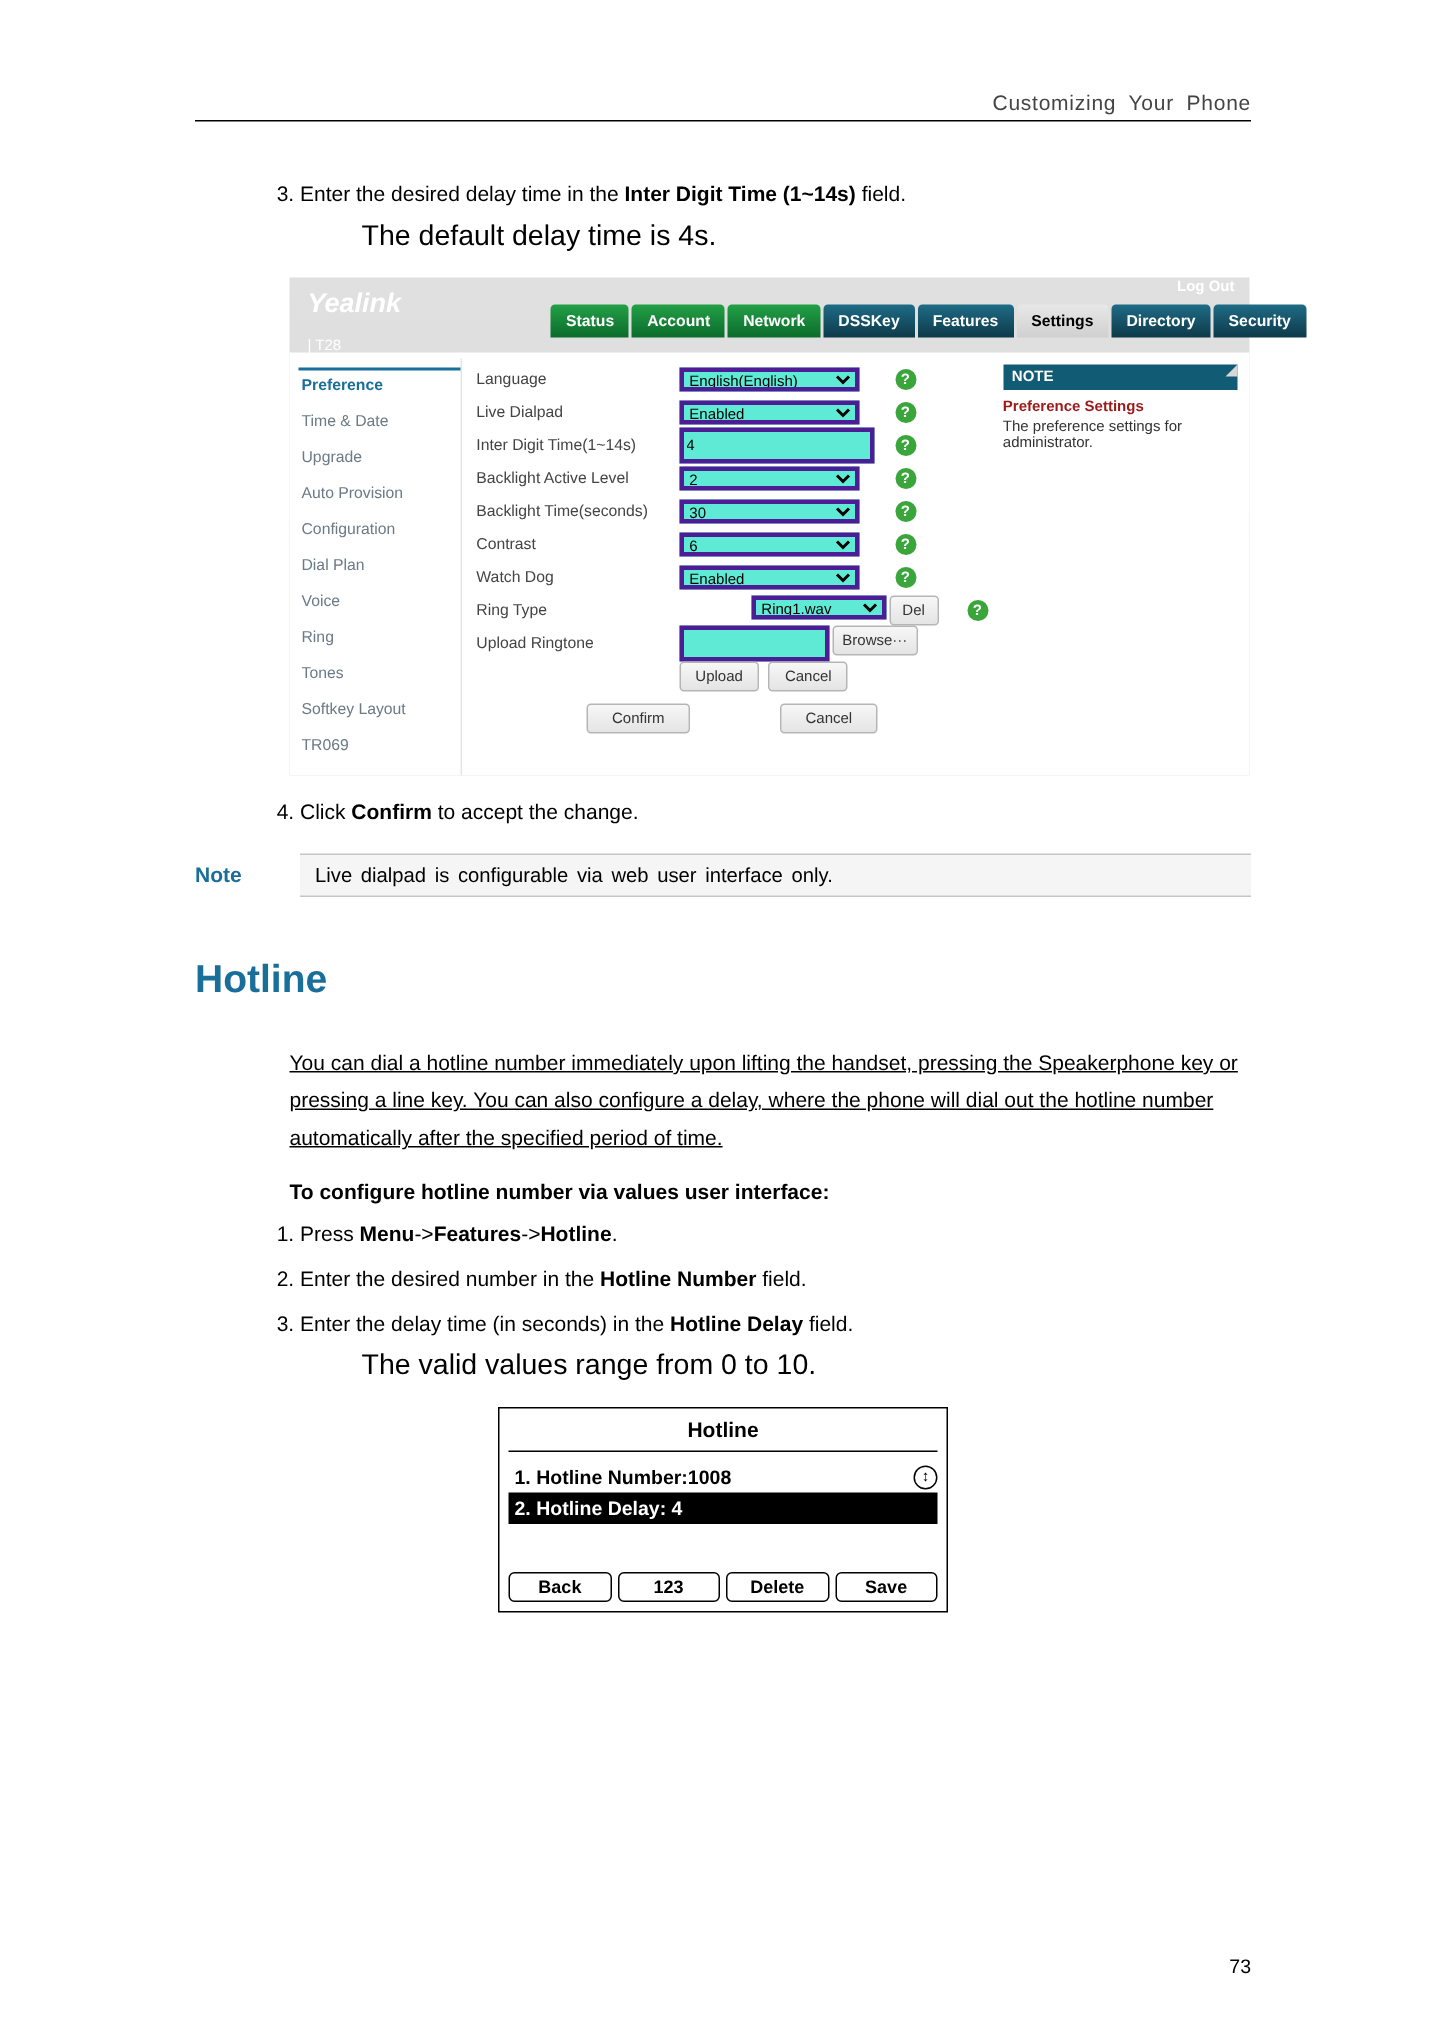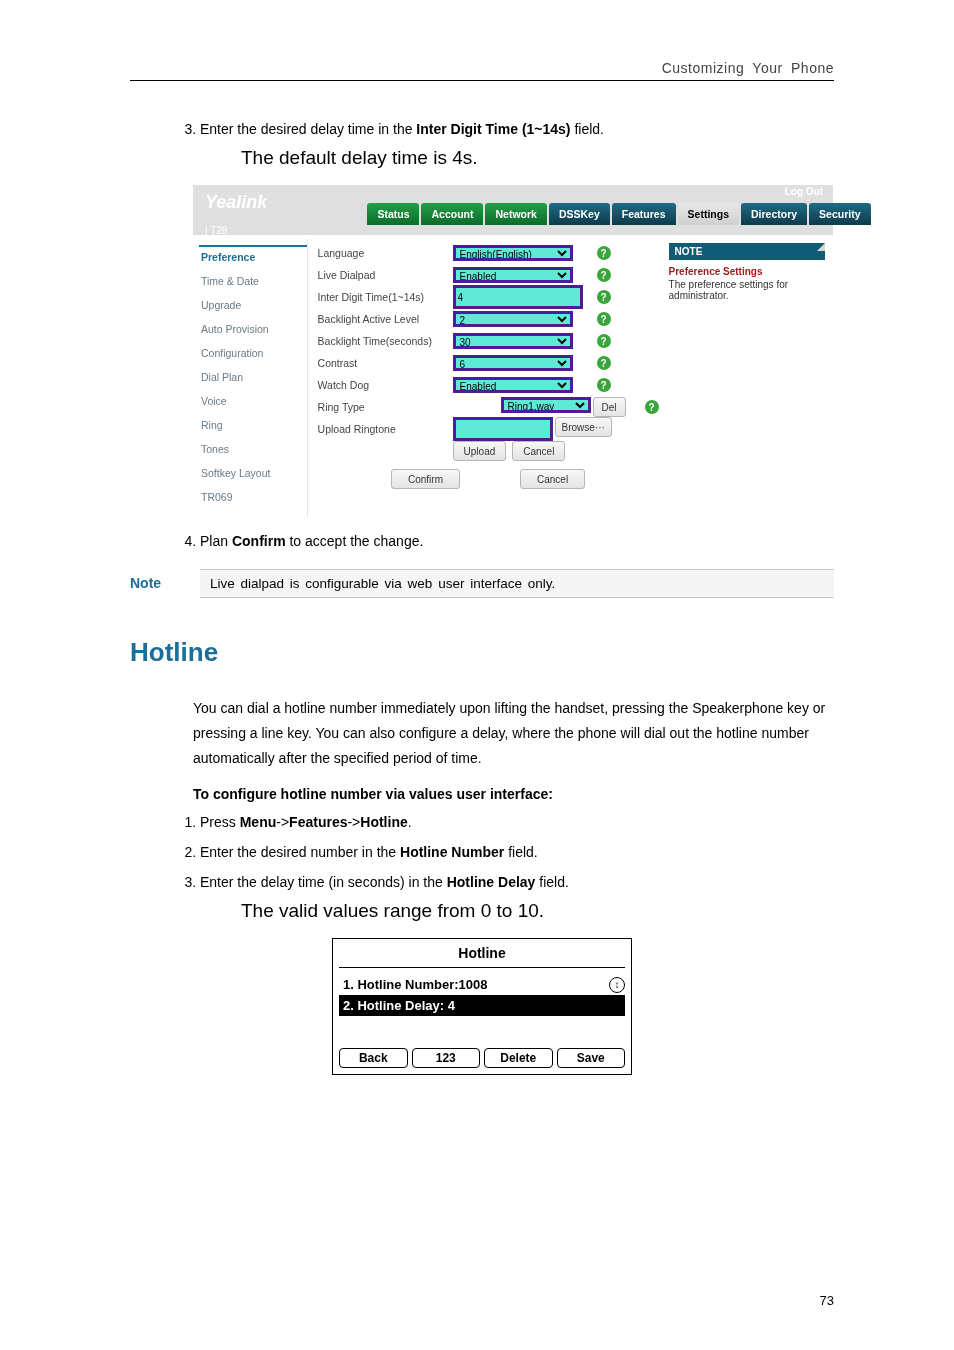--- a/index.html
+++ b/index.html
@@ -71,29 +71,30 @@
   h2.section {
     color: #1a6f9a;
     font-size: 26px;
     font-weight: bold;
     margin: 10px 0 28px 0;
   }
   p.body {
     font-size: 14px;
     margin: 0 0 10px 63px;
     line-height: 1.8;
+    text-decoration: underline;
   }
   p.subhead {
     font-size: 14px;
     font-weight: bold;
     margin: 14px 0 12px 63px;
   }
   .page-number {
     position:absolute;
-    bottom:42px;
+    bottom:32px;
     right:120px;
     font-size:13px;
   }
 
   
   .admin {
     position: relative;
     width: 640px;
     margin: 0 0 16px 63px;
     font-size: 10.5px;
@@ -340,21 +341,21 @@
       <div class="right-note">
         <div class="note-box">NOTE</div>
         <div class="note-title">Preference Settings</div>
         <div class="note-desc">The preference settings for administrator.</div>
       </div>
     </div>
   </div>
 
   <ol class="steps" start="4">
     <li class="lead">
-      <span style="font-weight:normal">Plan </span><span class="bold">Confirm</span><span style="font-weight:normal"> to accept the change.</span>
+      <span style="font-weight:normal">Click </span><span class="bold">Confirm</span><span style="font-weight:normal"> to accept the change.</span>
     </li>
   </ol>
 
   <div class="note-bar">
     <div class="note-label">Note</div>
     <div class="note-body">Live dialpad is configurable via web user interface only.</div>
   </div>
 
   <h2 class="section">Hotline</h2>
 

